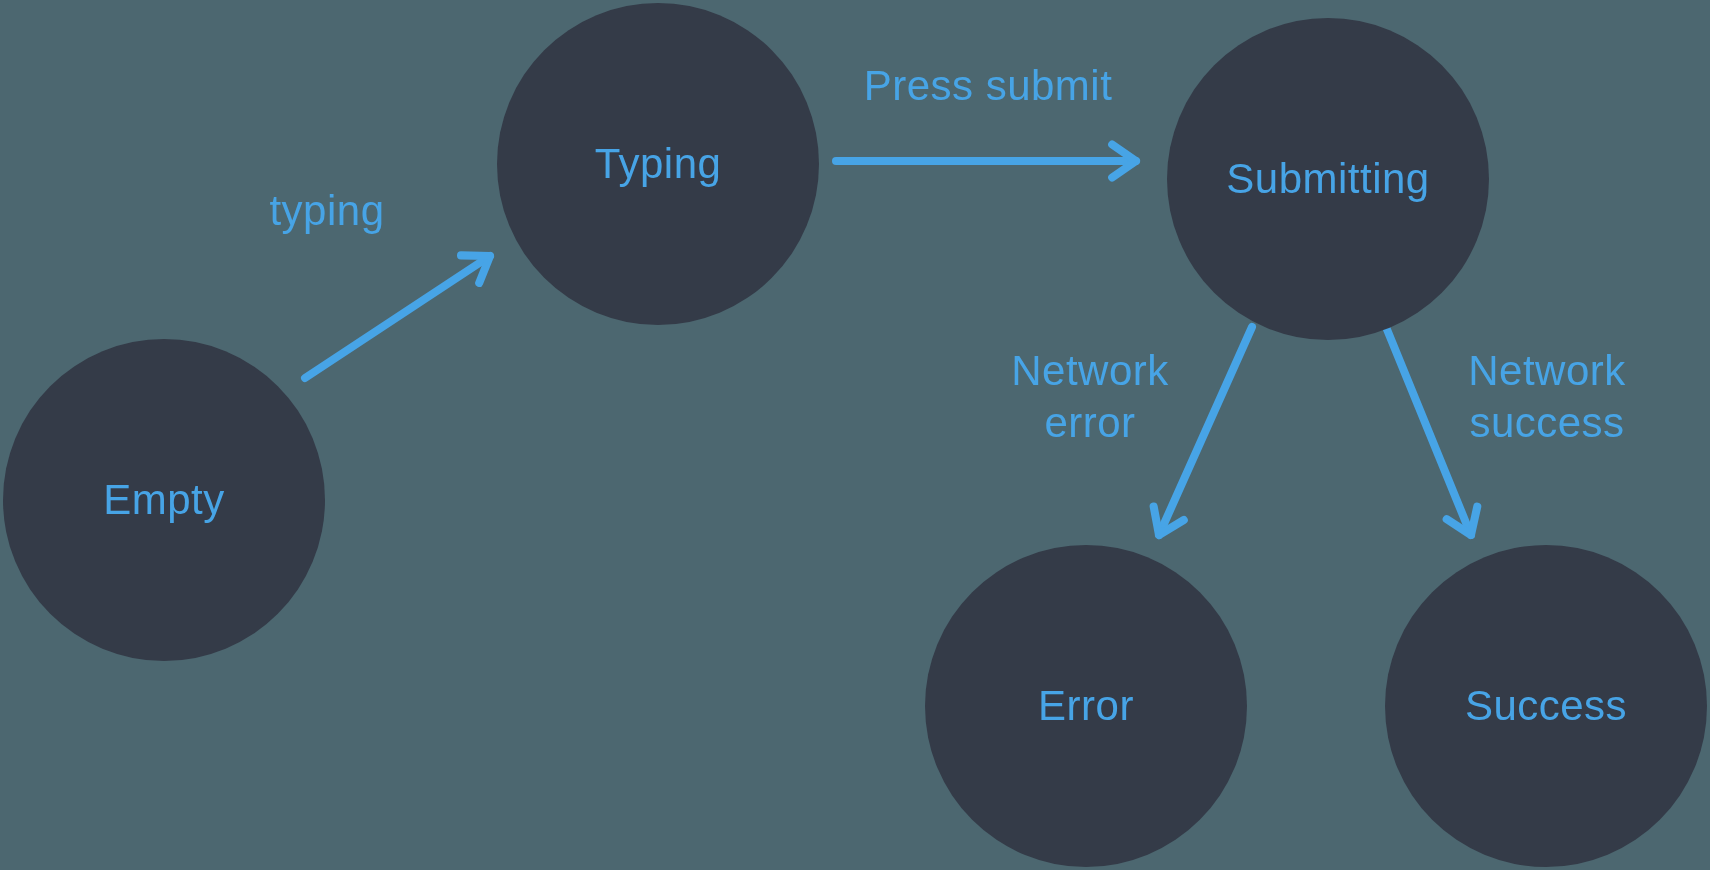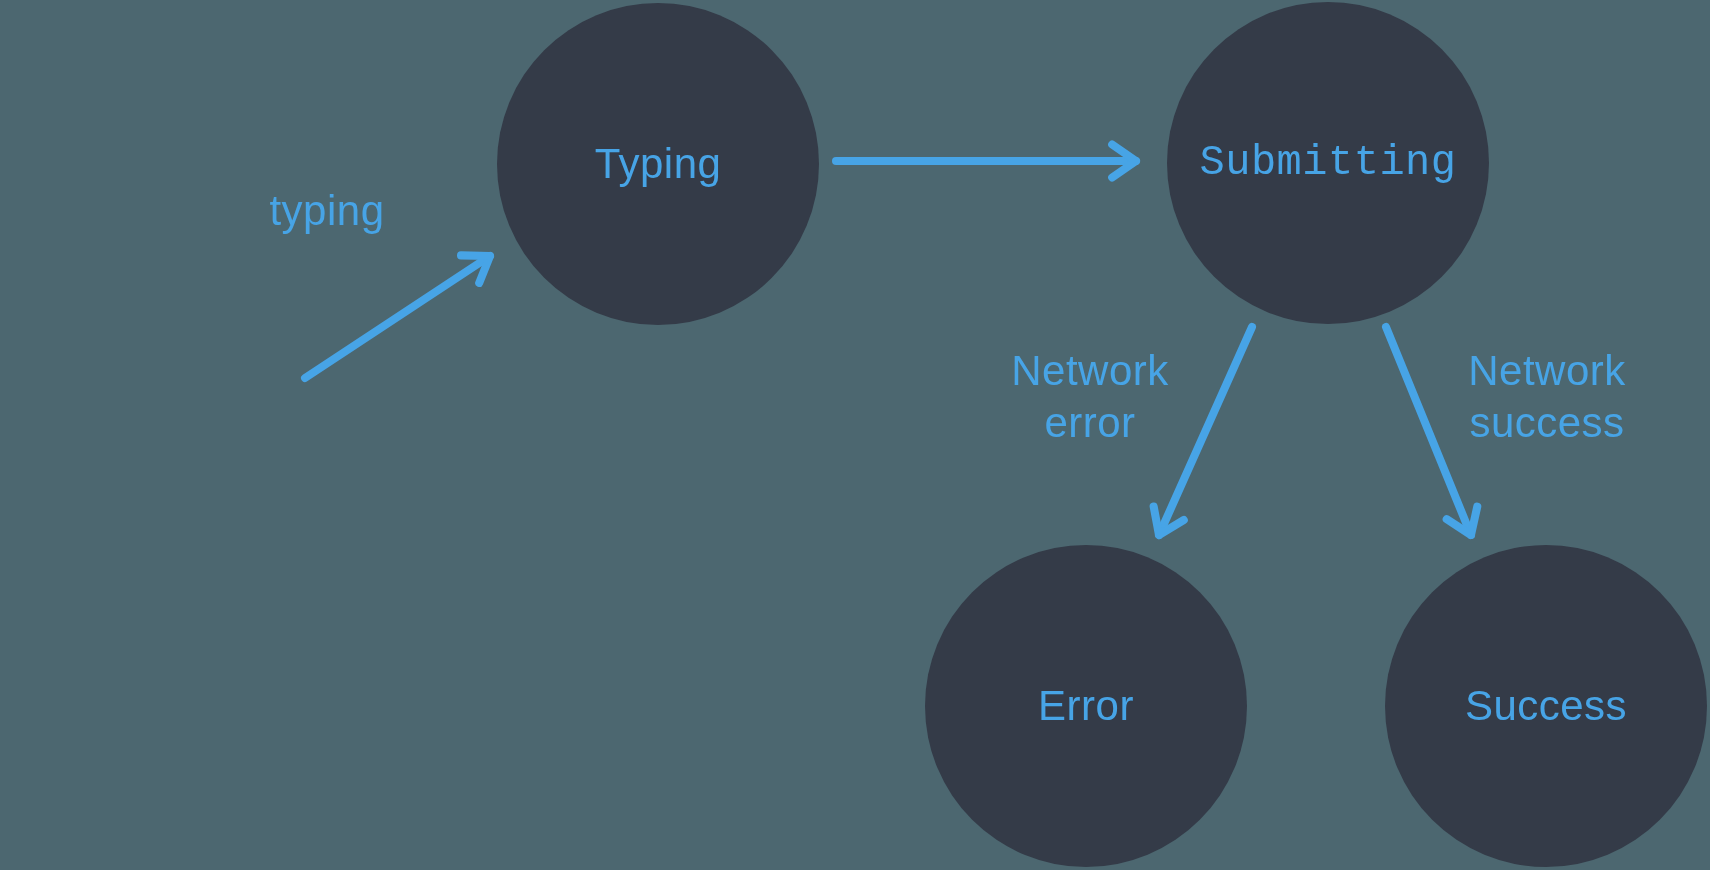--- a/index.html
+++ b/index.html
@@ -59,21 +59,21 @@
     font-size: 42px;
     letter-spacing: 0.5px;
     line-height: 52px;
     text-align: center;
   }
   .edge-label span { display: block; white-space: nowrap; }
 
   
   .node-empty      { left: 3px;    top: 339px; }
   .node-typing     { left: 497px;  top: 3px;   }
-  .node-submitting { left: 1167px; top: 2px; font-family: Liberation Mono, monospace;   }
+  .node-submitting { left: 1167px; top: 18px;   }
   .node-error      { left: 925px;  top: 545px; }
   .node-success    { left: 1385px; top: 545px; }
 
   
   .label-start-typing    { left: 227px;  top: 185px; width: 200px; }
   .label-press-submit    { left: 788px;  top: 60px;  width: 400px; }
   .label-network-error   { left: 990px;  top: 345px; width: 200px; }
   .label-network-success { left: 1447px; top: 345px; width: 200px; }
 </style>
 </head>
@@ -86,20 +86,23 @@
       <marker id="arrowhead" viewBox="0 0 12 12" refX="9.5" refY="6" markerWidth="5.5" markerHeight="5.5" orient="auto">
         <path class="arrowhead-path" d="M3,1.5 L9.5,6 L3,10.5"></path>
       </marker>
     </defs>
     <path class="edge" d="M305,378 L490,256" marker-end="url(#arrowhead)"></path>
     <path class="edge" d="M836,161 L1136,161" marker-end="url(#arrowhead)"></path>
     <path class="edge" d="M1252,327 L1159,535" marker-end="url(#arrowhead)"></path>
     <path class="edge" d="M1386,327 L1471,535" marker-end="url(#arrowhead)"></path>
   </svg>
 
+  <div class="node node-empty">
+    <span class="node-label">Empty</span>
+  </div>
 
   <div class="node node-typing">
     <span class="node-label">Typing</span>
   </div>
 
   <div class="node node-submitting">
     <span class="node-label">Submitting</span>
   </div>
 
   <div class="node node-error">
@@ -107,20 +110,23 @@
   </div>
 
   <div class="node node-success">
     <span class="node-label">Success</span>
   </div>
 
   <div class="edge-label label-start-typing">
     <span>typing</span>
   </div>
 
+  <div class="edge-label label-press-submit">
+    <span>Press submit</span>
+  </div>
 
   <div class="edge-label label-network-error">
     <span>Network</span>
     <span>error</span>
   </div>
 
   <div class="edge-label label-network-success">
     <span>Network</span>
     <span>success</span>
   </div>

